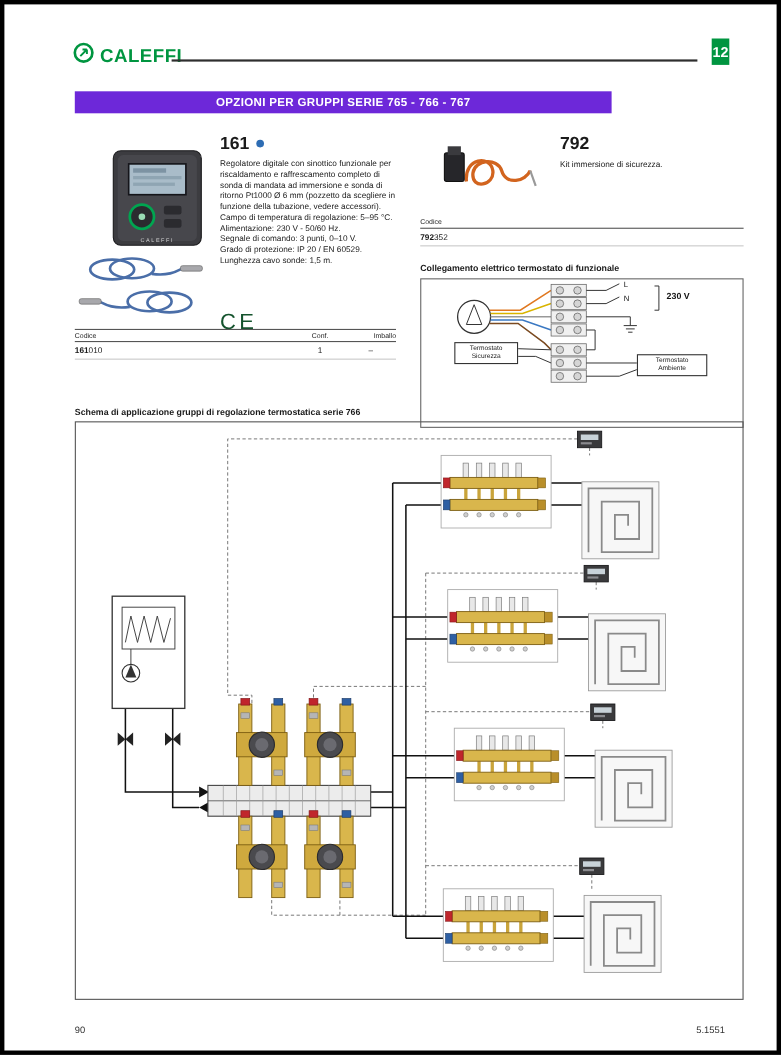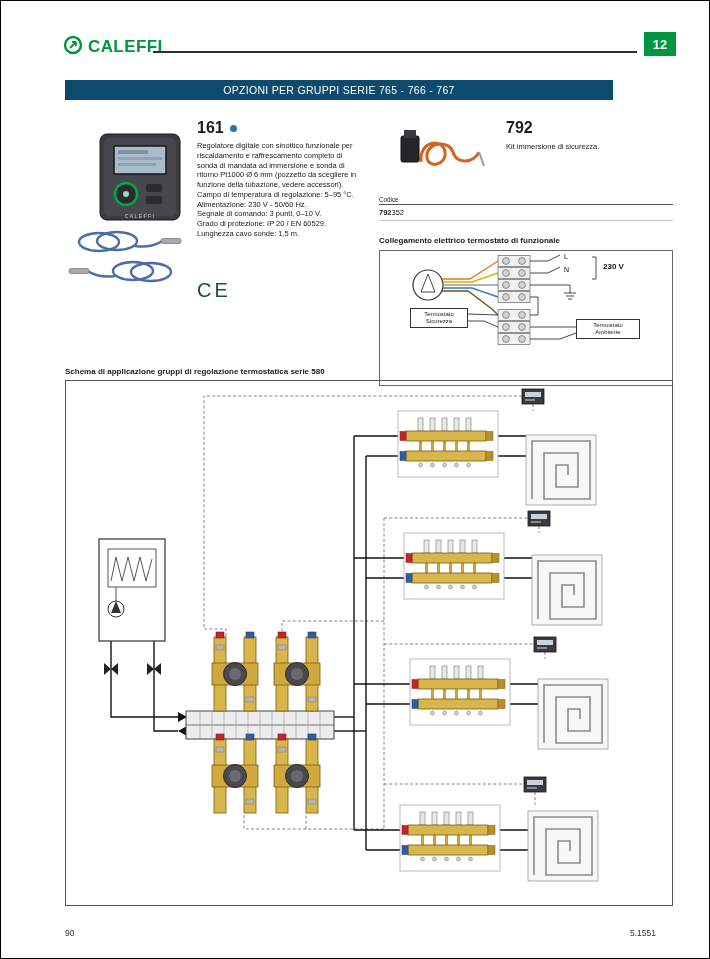--- a/index.html
+++ b/index.html
@@ -1,29 +1,29 @@
 <!DOCTYPE html>
 <html><head>
 <meta charset="utf-8">
 <style>
   *{margin:0;padding:0;box-sizing:border-box}
   html,body{background:#fff}
-  .page{position:relative;width:710px;height:959px;background:#fff;border:1px solid #000000;
+  .page{position:relative;width:710px;height:959px;background:#fff;border:4px solid #000000;
          font-family:"Liberation Sans","DejaVu Sans",sans-serif;color:#1b1b1b;overflow:hidden}
   .abs{position:absolute}
 
   
   .logo{left:62px;top:34px;display:flex;align-items:center;gap:5px}
   .logo-text{color:#009540;font-weight:bold;font-size:17px;letter-spacing:.4px}
   .hdr-rule{left:152px;right:72px;top:50px;height:2px;background:#2e2e2e}
-  .chapter-box{left:643px;top:31px;width:32px;height:24px;background:#009540;color:#fff;
+  .chapter-box{left:643px;top:31px;width:16px;height:24px;background:#009540;color:#fff;
                font-weight:bold;font-size:13px;display:flex;align-items:center;justify-content:center}
 
   
-  .banner{left:64px;top:79px;width:548px;height:20px;background:#0c4a6e;color:#fff;font-weight:normal;
+  .banner{left:64px;top:79px;width:488px;height:20px;background:#6d28d9;color:#fff;font-weight:bold;
           font-size:10.5px;letter-spacing:.3px;display:flex;align-items:center;justify-content:center}
 
   
   .photo-161{left:93px;top:131px;width:92px;height:92px}
   .device-label{position:absolute;left:0;right:0;bottom:5px;text-align:center;color:#cfcfcf;
                 font-size:5px;letter-spacing:1.4px}
   .title-161{left:196px;top:118px;font-size:16px;font-weight:bold}
   .newdot{display:inline-block;width:7px;height:7px;border-radius:50%;background:#2e6db4;margin-left:6px;vertical-align:middle}
   .desc{font-size:7.5px;line-height:1.3;white-space:pre-line}
   .desc-161{left:196px;top:140px;width:164px}
@@ -129,20 +129,32 @@
     <svg width="120" height="27" viewBox="0 0 120 27">
       <g fill="none" stroke="#4a6ea8" stroke-width="2.4">
         <ellipse cx="34" cy="14" rx="20" ry="9"></ellipse>
         <ellipse cx="52" cy="13" rx="20" ry="9"></ellipse>
         <path d="M70,18 C85,20 92,16 98,13"></path>
       </g>
       <rect x="96" y="10.5" width="20" height="5" rx="2" fill="#a8a8ac" stroke="#666" stroke-width="0.6"></rect>
     </svg>
   </div>
 
+  <div class="abs tbl tbl-161">
+    <div class="head">
+      <span class="cell-grow">Codice</span>
+      <span class="cell-conf">Conf.</span>
+      <span class="cell-imb">Imballo</span>
+    </div>
+    <div class="row">
+      <span class="cell-grow"><b>161</b><span>010</span></span>
+      <span class="cell-conf">1</span>
+      <span class="cell-imb-val">–</span>
+    </div>
+  </div>
 
   <div class="abs photo-792">
     <svg width="96" height="64" viewBox="0 0 96 64">
       <g fill="none" stroke="#d2641e" stroke-width="3">
         <path d="M30,40 C28,18 52,16 54,30 C56,44 34,48 36,32 C38,20 58,18 62,30 C66,44 84,40 88,30"></path>
       </g>
       <rect x="10" y="14" width="18" height="26" rx="2" fill="#26262a" stroke="#111"></rect>
       <rect x="13" y="8" width="12" height="8" fill="#3a3a3e"></rect>
       <line x1="88" y1="30" x2="93" y2="44" stroke="#999" stroke-width="2"></line>
     </svg>
@@ -218,21 +230,21 @@
     </svg>
     <div class="elec-lbl lbl-l">L</div>
     <div class="elec-lbl lbl-n">N</div>
     <div class="elec-lbl lbl-v">230 V</div>
     <div class="wire-box lbl-ts">Termostato
 Sicurezza</div>
     <div class="wire-box lbl-ta">Termostato
 Ambiente</div>
   </div>
 
-  <div class="abs schema-title">Schema di applicazione gruppi di regolazione termostatica serie 580</div>
+  <div class="abs schema-title">Schema di applicazione gruppi di regolazione termostatica serie 766</div>
   <div class="abs schema-box">
     <svg width="606" height="524" viewBox="0 0 606 524">
       <defs>
         <g id="coil">
           <rect x="0" y="0" width="70" height="70" fill="#f7f7f7" stroke="#999" stroke-width="0.8"></rect>
           <path d="M6,64 L6,6 L64,6 L64,64 L18,64 L18,18 L52,18 L52,52 L30,52 L30,30 L42,30 L42,40" fill="none" stroke="#8a8a8a" stroke-width="1.6"></path>
         </g>
         <g id="manifold">
           <rect x="0" y="0" width="100" height="66" fill="#fff" stroke="#aaa" stroke-width="0.8"></rect>
           <g fill="#e8e8e8" stroke="#777" stroke-width="0.6">

